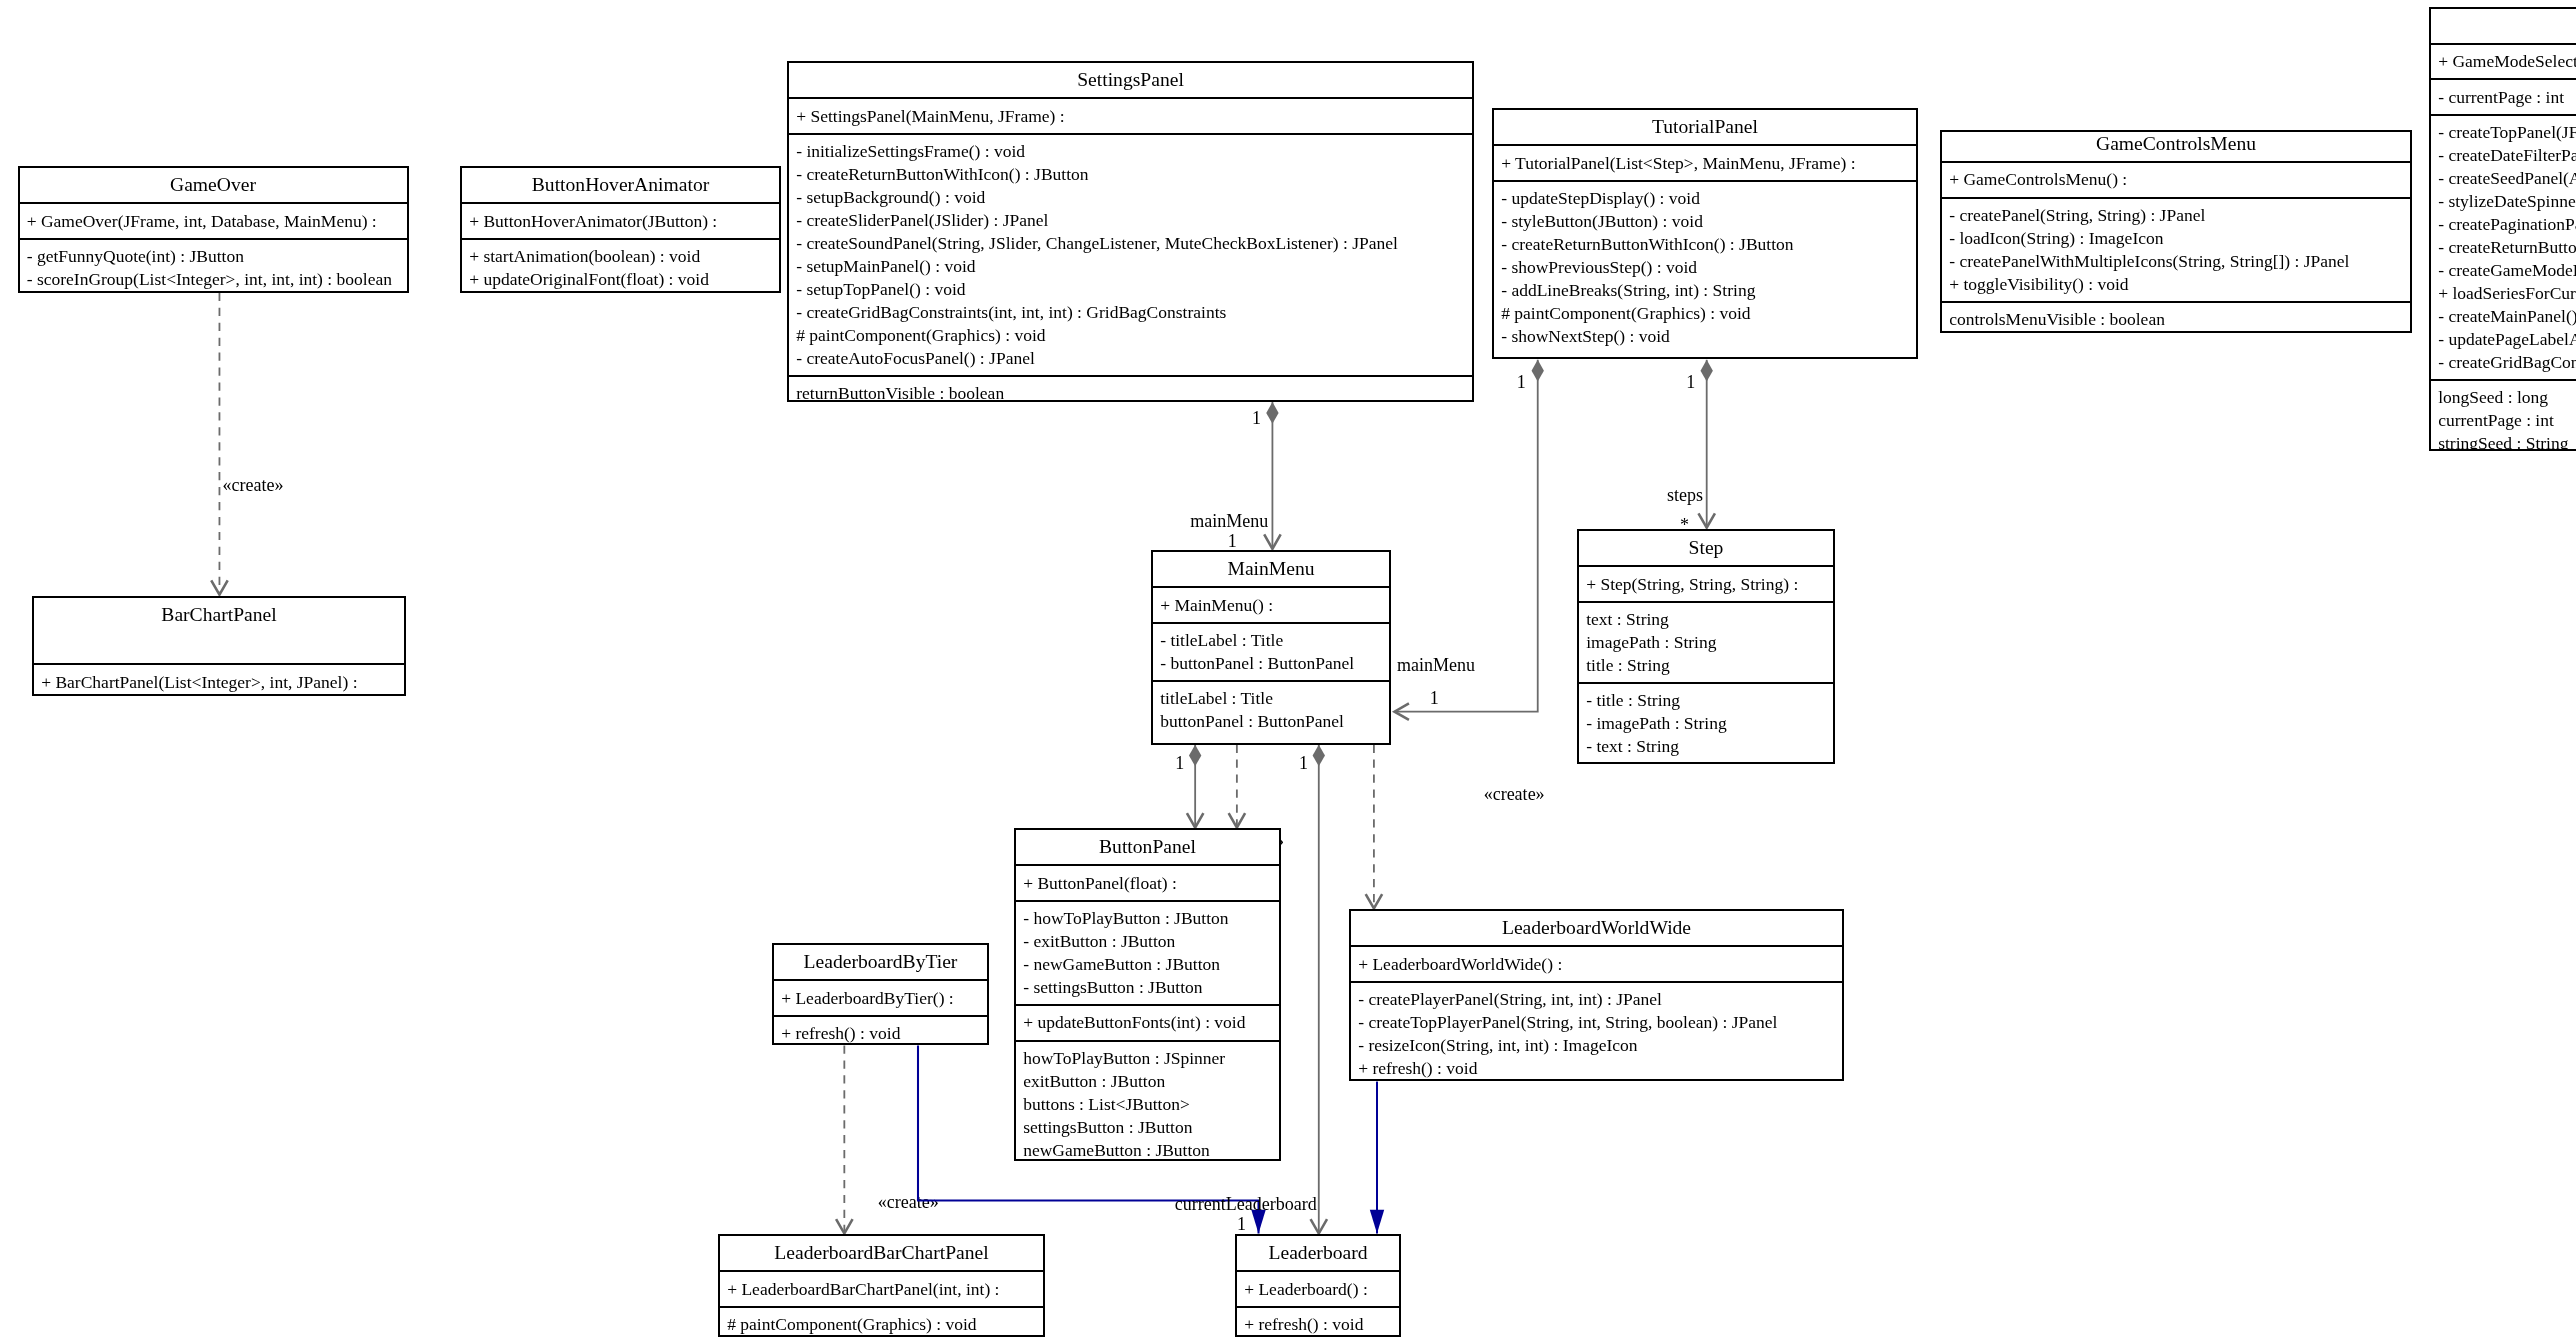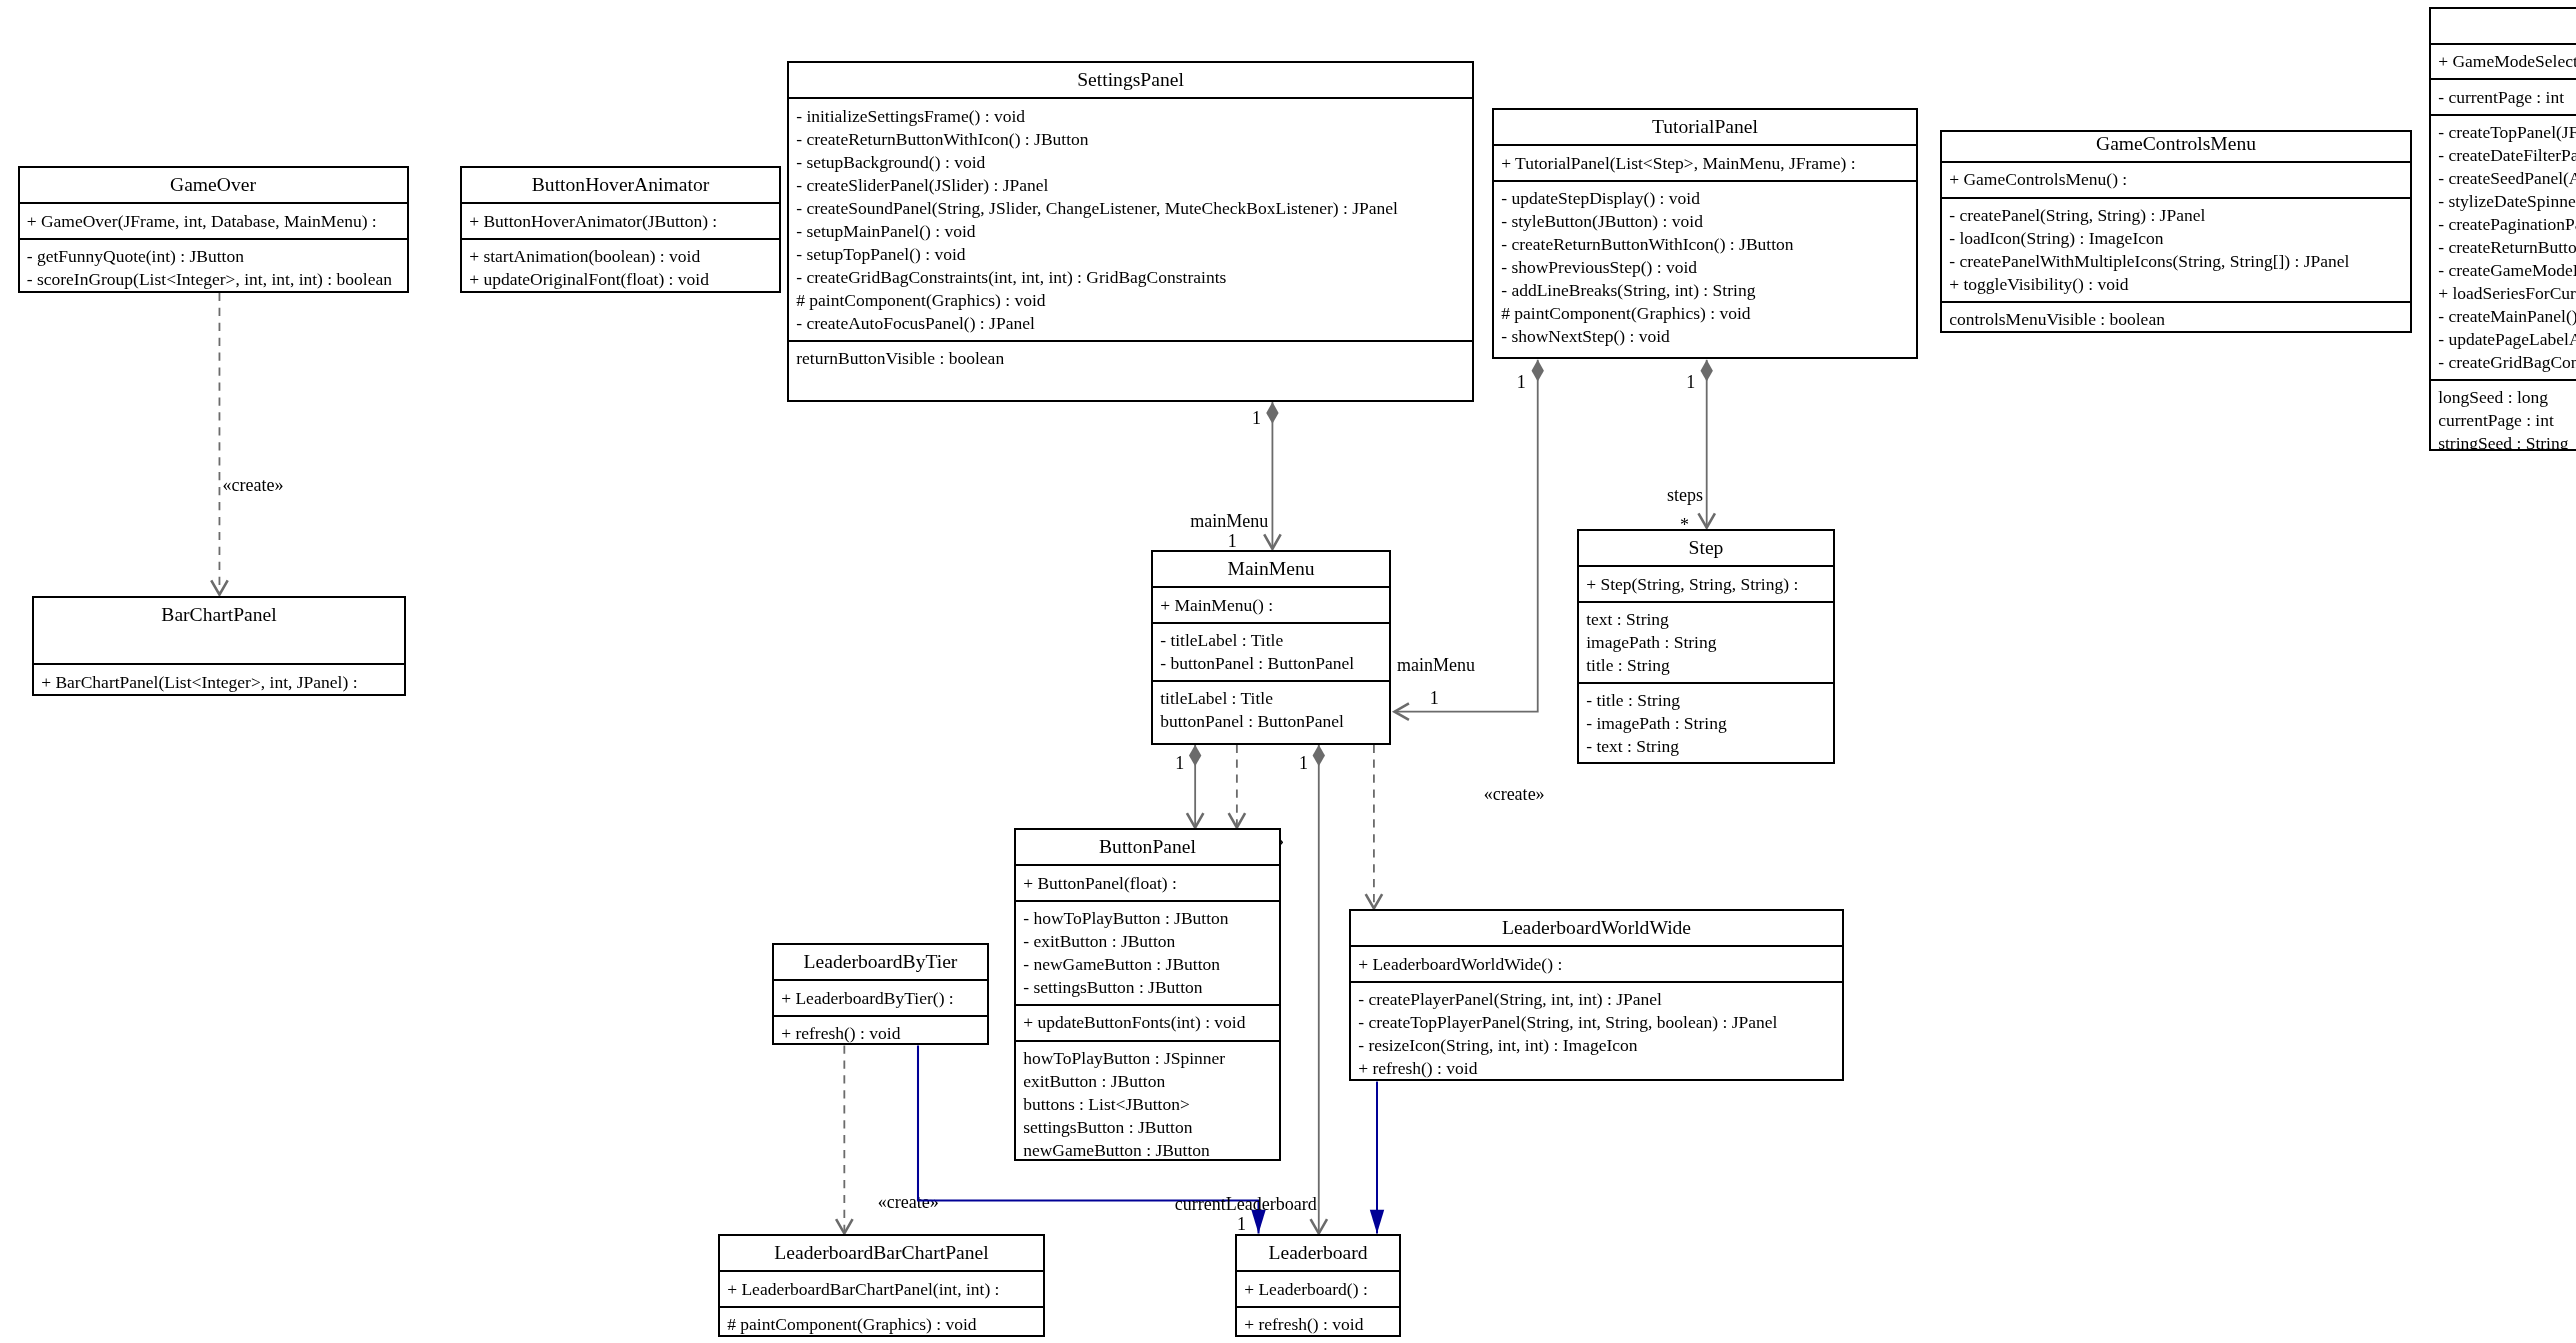--- a/index.html
+++ b/index.html
@@ -87,20 +87,23 @@
         <div class="member-row">+ ButtonHoverAnimator(JButton) :</div>
       </div>
       <div class="compartment">
         <div class="member-row">+ startAnimation(boolean) : void</div>
         <div class="member-row">+ updateOriginalFont(float) : void</div>
       </div>
     </div>
     <div class="class-box" style="left: 787px; top: 61px; width: 687px; height: 341px;">
       <div class="class-title">SettingsPanel</div>
       <div class="compartment">
+        <div class="member-row">+ SettingsPanel(MainMenu, JFrame) :</div>
+      </div>
+      <div class="compartment">
         <div class="member-row">- initializeSettingsFrame() : void</div>
         <div class="member-row">- createReturnButtonWithIcon() : JButton</div>
         <div class="member-row">- setupBackground() : void</div>
         <div class="member-row">- createSliderPanel(JSlider) : JPanel</div>
         <div class="member-row">- createSoundPanel(String, JSlider, ChangeListener, MuteCheckBoxListener) : JPanel</div>
         <div class="member-row">- setupMainPanel() : void</div>
         <div class="member-row">- setupTopPanel() : void</div>
         <div class="member-row">- createGridBagConstraints(int, int, int) : GridBagConstraints</div>
         <div class="member-row"># paintComponent(Graphics) : void</div>
         <div class="member-row">- createAutoFocusPanel() : JPanel</div>

